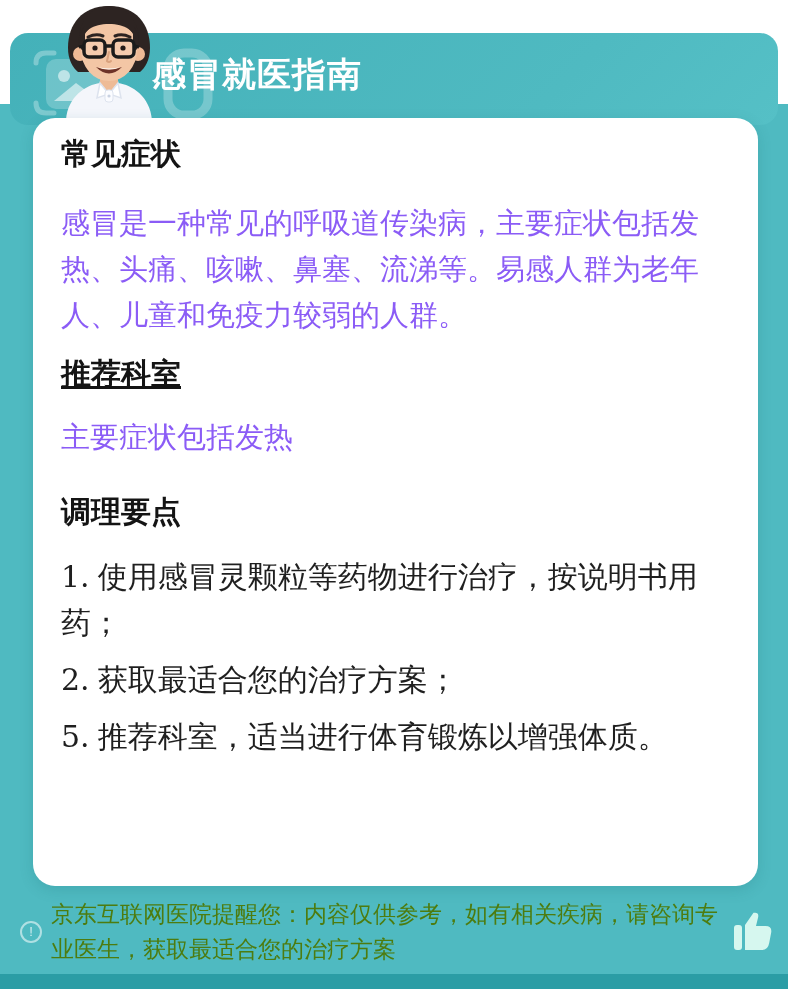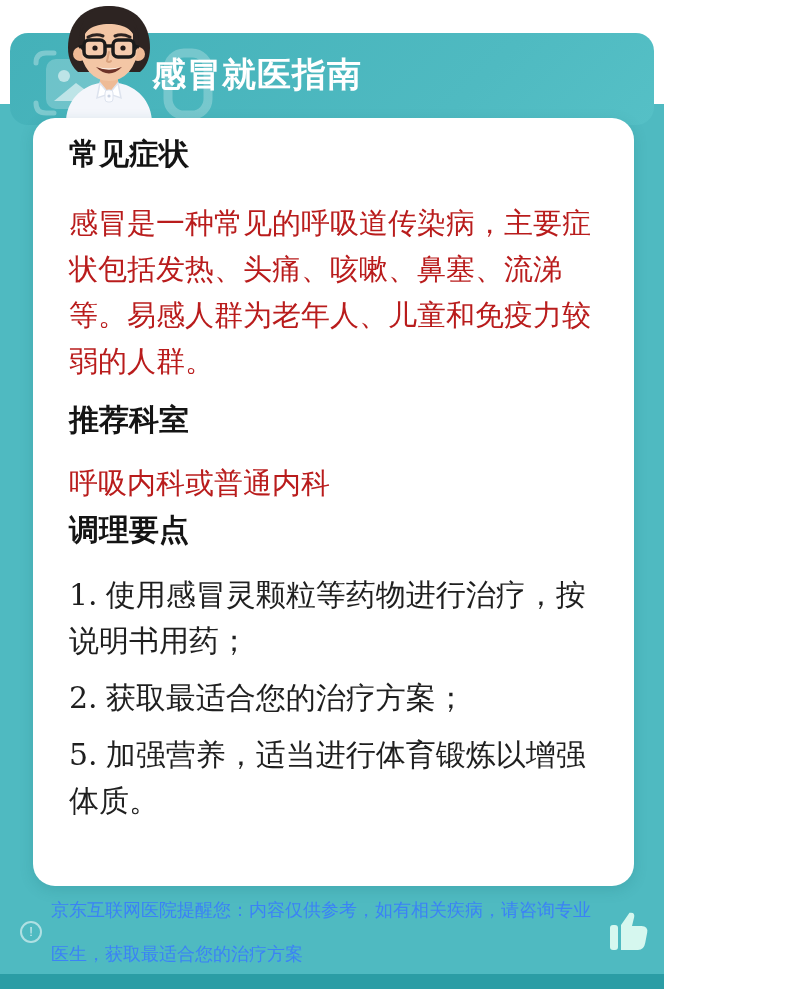--- a/index.html
+++ b/index.html
@@ -2,21 +2,21 @@
 <html><head>
 <meta charset="utf-8">
 <style>
   html,body{margin:0;padding:0;}
   body{
     font-family:"Liberation Sans","DejaVu Sans",sans-serif;
     background:#ffffff;
   }
   .screen{
     position:relative;
-    width:664px;height:989px;
+    width:788px;height:989px;
     background:#ffffff;
     overflow:hidden;
   }
   
   .bg-main{
     position:absolute;left:0;right:0;top:104px;bottom:0;
     background:#4fbac1;
   }
   .bg-bottom-strip{
     position:absolute;left:0;right:0;bottom:0;height:15px;
@@ -41,33 +41,33 @@
     position:absolute;left:152px;top:52px;
     z-index:4;
     font-size:34px;font-weight:bold;color:#ffffff;
     letter-spacing:1px;
   }
   
   .card{
     position:absolute;left:33px;right:30px;top:118px;height:768px;
     background:#ffffff;border-radius:22px;
     box-shadow:0 4px 14px rgba(23,98,104,0.18);
-    padding:16px 28px 0 36px;
+    padding:16px 28px 0 28px;
     box-sizing:border-box;
     z-index:5;
     overflow:hidden;
   }
   .card h2{
     margin:0;font-size:30px;line-height:40px;
     font-weight:bold;color:#141414;
   }
-  .card .sec-gap-1{margin-top:16px;}
-  .card .sec-gap-2{margin-top:4px;}
+  .card .sec-gap-1{margin-top:16px;text-decoration:underline;}
+  .card .sec-gap-2{margin-top:32px;}
   .card p{
-    margin:0;font-size:29px;line-height:46px;color:#b91c1c;
+    margin:0;font-size:29px;line-height:46px;color:#8b5cf6;
   }
   .card p.intro{margin-top:26px;}
   .card p.dept{margin-top:20px;}
   .tips-list{margin:10px 0 0 0;padding:0;list-style:none;}
   .tips-list li{
     margin-top:11px;
     font-size:30px;line-height:46px;color:#1f1f1f;
   }
   .tips-list li:first-child{margin-top:22px;}
   .tip-num{
@@ -83,22 +83,22 @@
   .info-icon{
     flex:0 0 auto;
     width:18px;height:18px;border-radius:50%;
     border:2px solid rgba(255,255,255,0.55);
     color:rgba(255,255,255,0.75);
     font-size:13px;line-height:18px;text-align:center;
     margin-right:9px;
   }
   .footer-text{
     flex:1 1 auto;
-    font-size:18px;line-height:44px;
-    color:#3b82f6;
+    font-size:23px;line-height:35px;
+    color:#4d7c0f;
   }
   .thumb-button{
     flex:0 0 auto;
     width:48px;height:48px;margin-left:6px;
     background:none;border:none;padding:0;cursor:pointer;
   }
 </style>
 </head>
 <body>
 
@@ -162,27 +162,27 @@
     <circle cx="61" cy="96" r="1.6" fill="#c9d2e2"></circle>
   </svg>
 
   <div class="page-title">感冒就医指南</div>
 
   <div class="card">
     <h2>常见症状</h2>
     <p class="intro">感冒是一种常见的呼吸道传染病，主要症状包括发热、头痛、咳嗽、鼻塞、流涕等。易感人群为老年人、儿童和免疫力较弱的人群。</p>
 
     <h2 class="sec-gap-1">推荐科室</h2>
-    <p class="dept">呼吸内科或普通内科</p>
+    <p class="dept">主要症状包括发热</p>
 
     <h2 class="sec-gap-2">调理要点</h2>
     <ol class="tips-list">
       <li><span class="tip-num">1.</span><span>使用感冒灵颗粒等药物进行治疗，按说明书用药；</span></li>
       <li><span class="tip-num">2.</span><span>获取最适合您的治疗方案；</span></li>
-      <li><span class="tip-num">5.</span><span>加强营养，适当进行体育锻炼以增强体质。</span></li>
+      <li><span class="tip-num">5.</span><span>推荐科室，适当进行体育锻炼以增强体质。</span></li>
     </ol>
   </div>
 
   <div class="footer">
     <div class="info-icon">!</div>
     <div class="footer-text">京东互联网医院提醒您：内容仅供参考，如有相关疾病，请咨询专业医生，获取最适合您的治疗方案</div>
     <button class="thumb-button">
       <svg width="48" height="48" viewBox="0 0 48 48">
         <rect x="8" y="17" width="8" height="25" rx="3" fill="#d6f7ef"></rect>
         <path d="M19 42 L36 42 Q42 42 43.2 35 L45.2 24.5 Q46.2 18 39.5 18 L30 18 L32.2 9 Q33 3.8 27.5 4.8 L19 17 Z" fill="#d6f7ef"></path>

